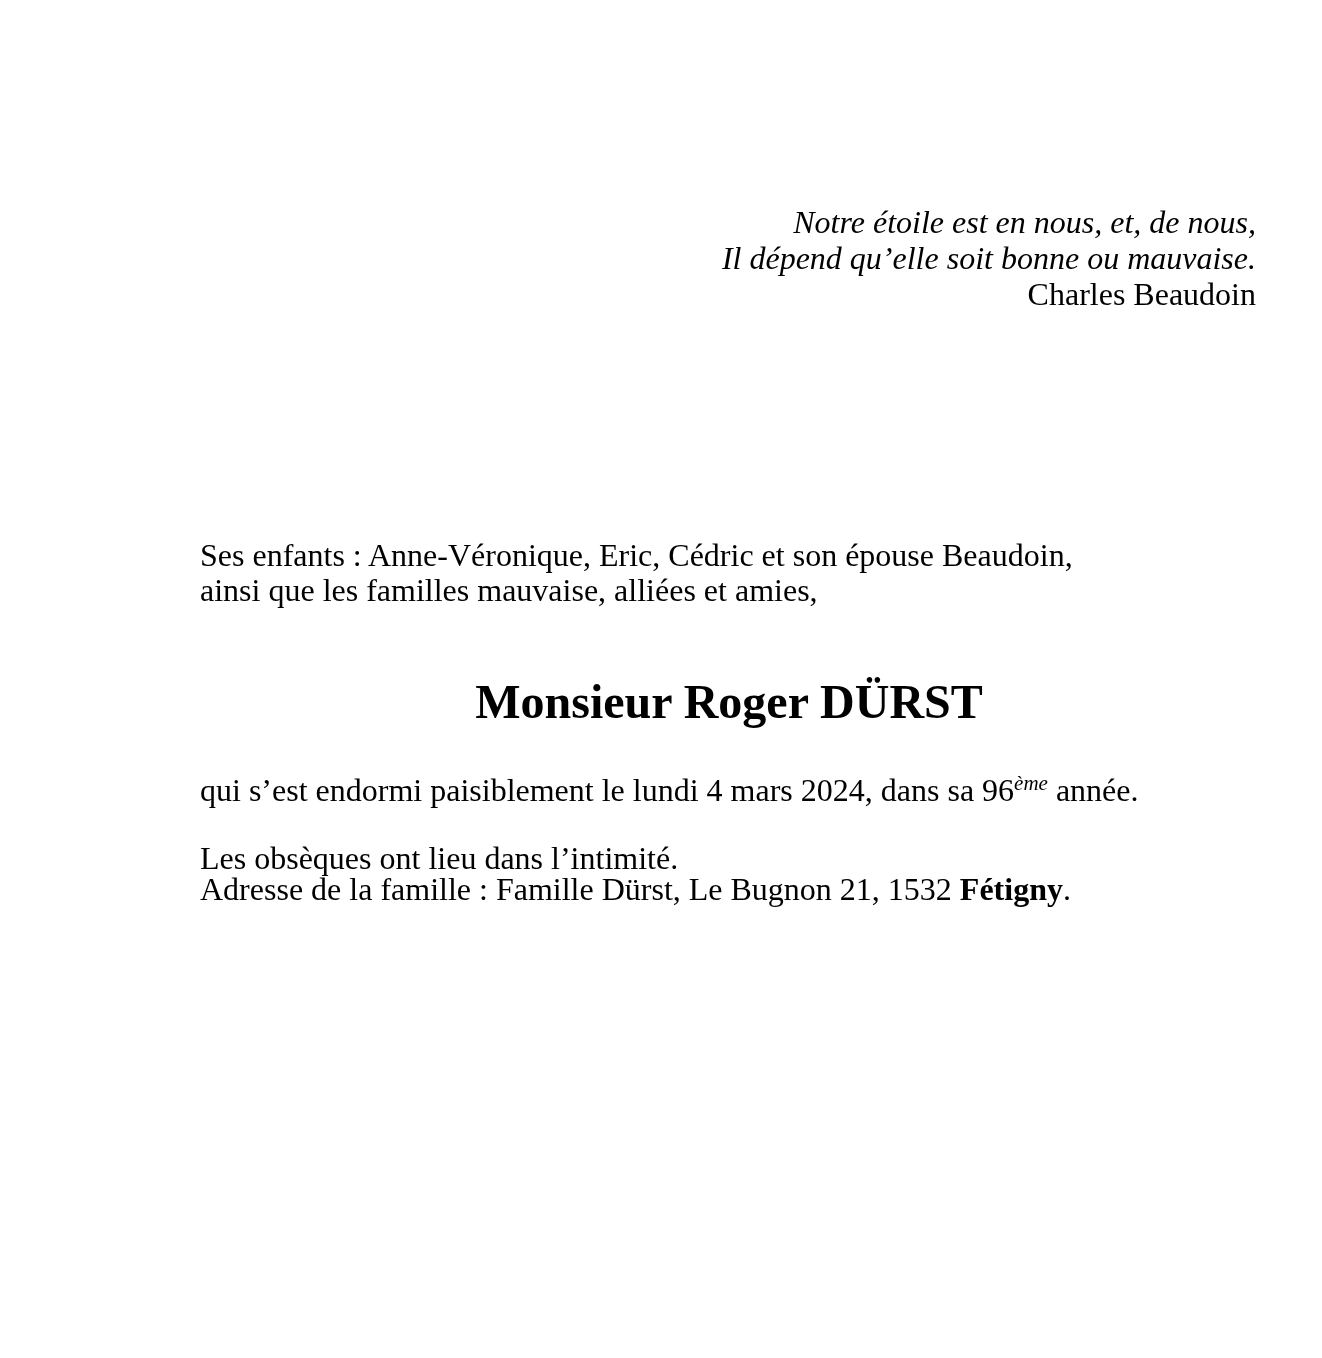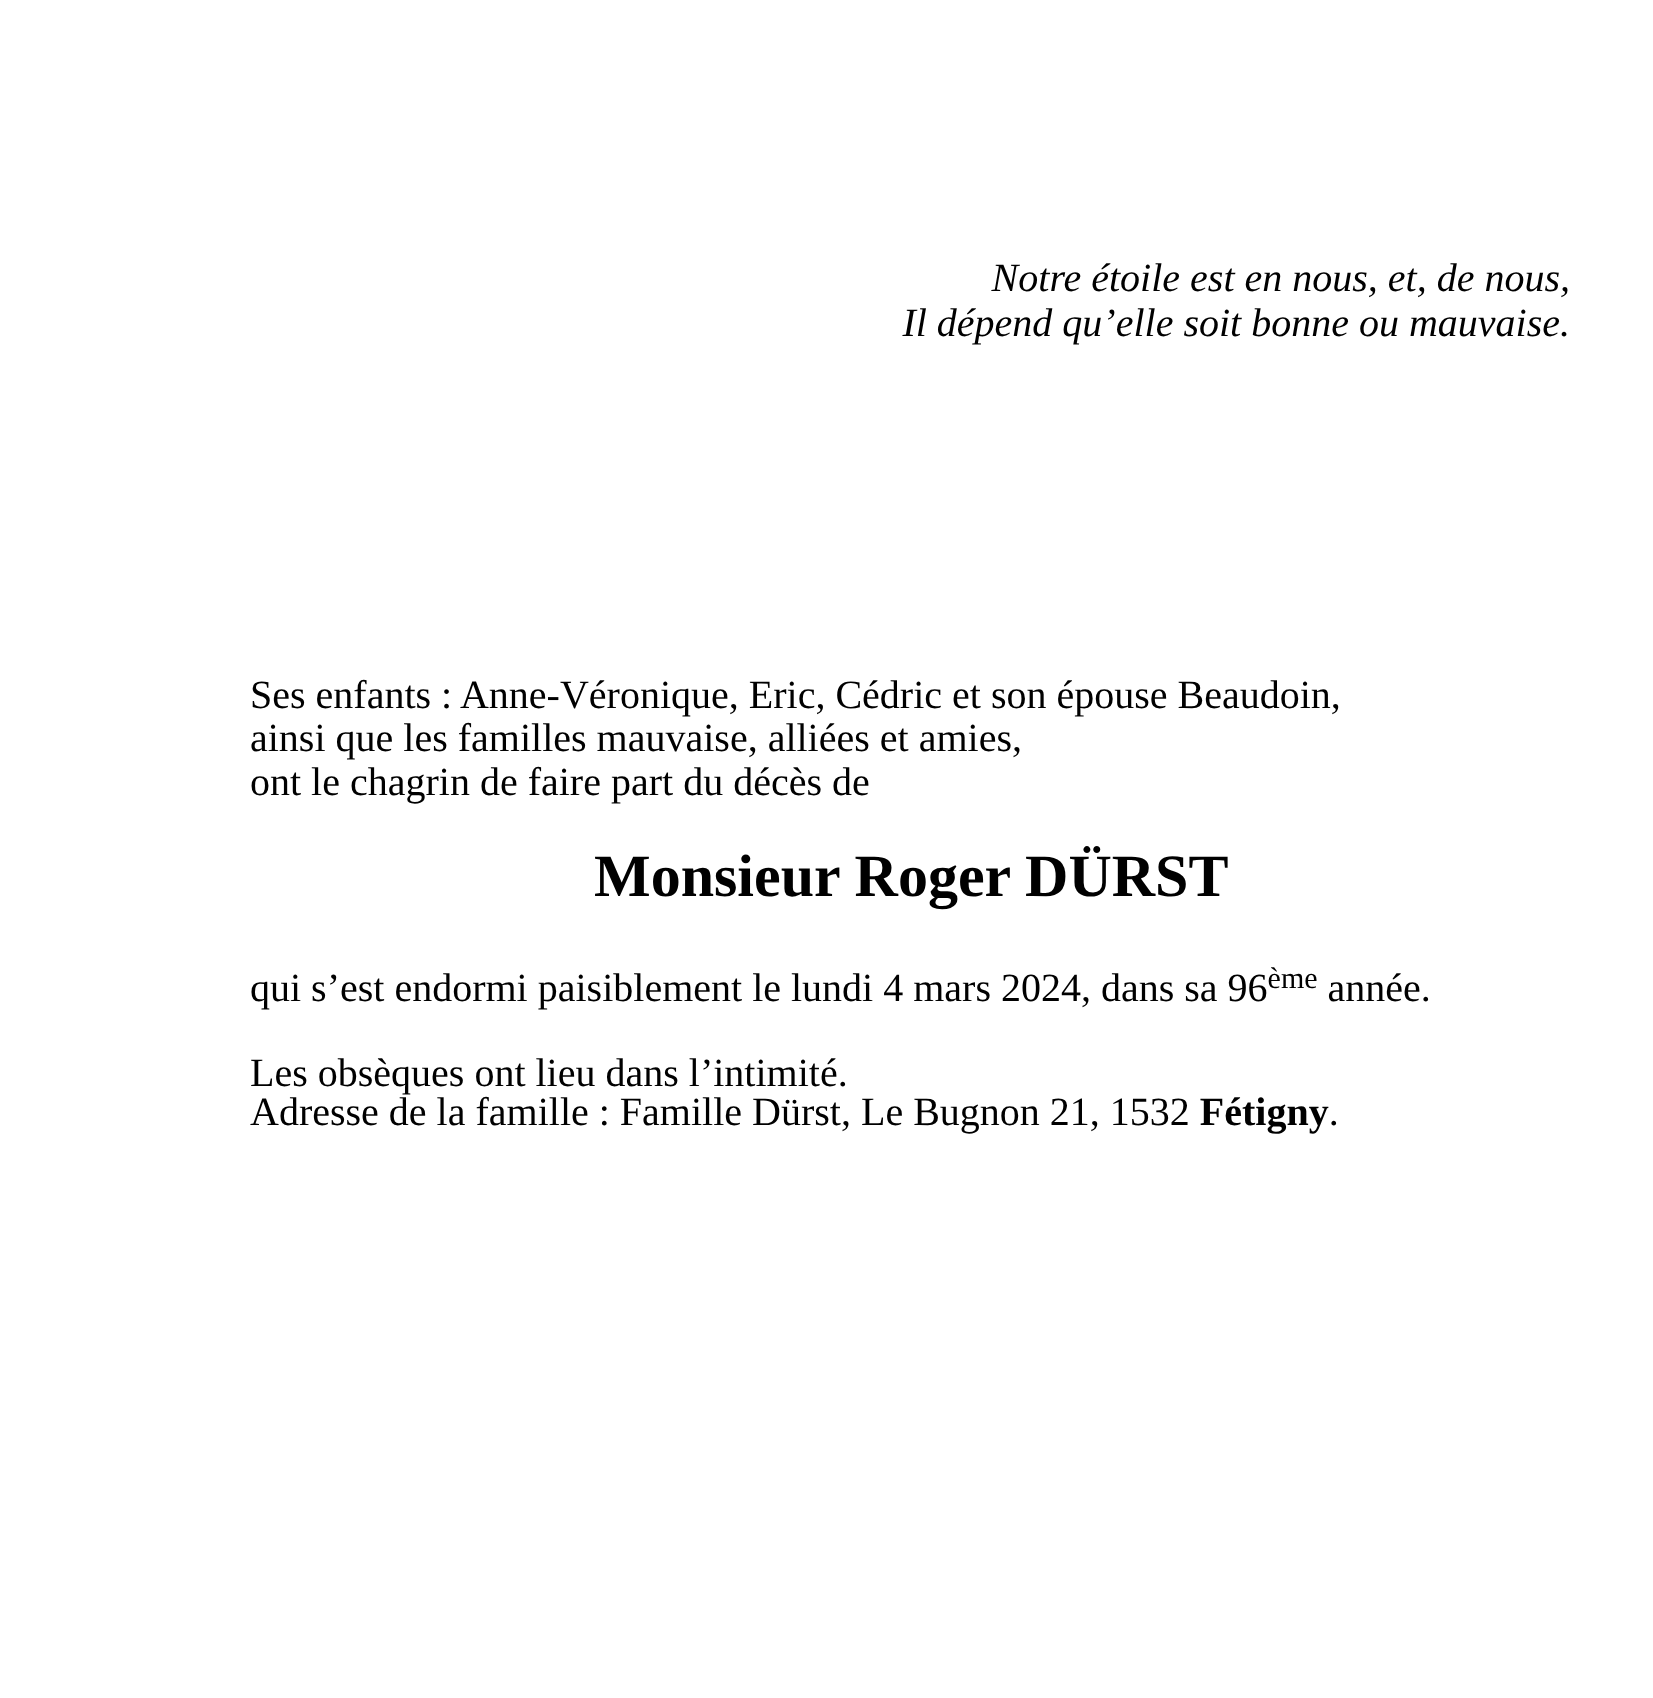--- a/index.html
+++ b/index.html
@@ -45,23 +45,24 @@
     font-size: 48px;
     line-height: 42px;
     font-weight: bold;
   }
   
   .death-details {
     top: 773px;
     left: 200px;
   }
   .death-details sup {
-    font-size: 24px;
+    font-size: 21px;
     line-height: 0;
     vertical-align: 11px;
+    font-style: italic;
   }
   
   .funeral-notice {
     top: 841px;
     left: 200px;
   }
   
   .family-address {
     top: 872px;
     left: 200px;
@@ -69,26 +70,26 @@
   .bold {
     font-weight: bold;
   }
 </style>
 </head>
 <body>
 
 <div class="block epigraph">
   <div class="quote-line">Notre étoile est en nous, et, de nous,</div>
   <div class="quote-line">Il dépend qu’elle soit bonne ou mauvaise.</div>
+  <div>Charles Beaudoin</div>
 </div>
 
 <div class="block announcement">
   <div>Ses enfants : Anne-Véronique, Eric, Cédric et son épouse Beaudoin,</div>
   <div>ainsi que les familles mauvaise, alliées et amies,</div>
-  <div>ont le chagrin de faire part du décès de</div>
 </div>
 
 <div class="block deceased-name">Monsieur Roger DÜRST</div>
 
 <div class="block death-details">
   <span>qui s’est endormi paisiblement le lundi 4 mars 2024, dans sa 96</span><sup>ème</sup><span> année.</span>
 </div>
 
 <div class="block funeral-notice">Les obsèques ont lieu dans l’intimité.</div>
 

